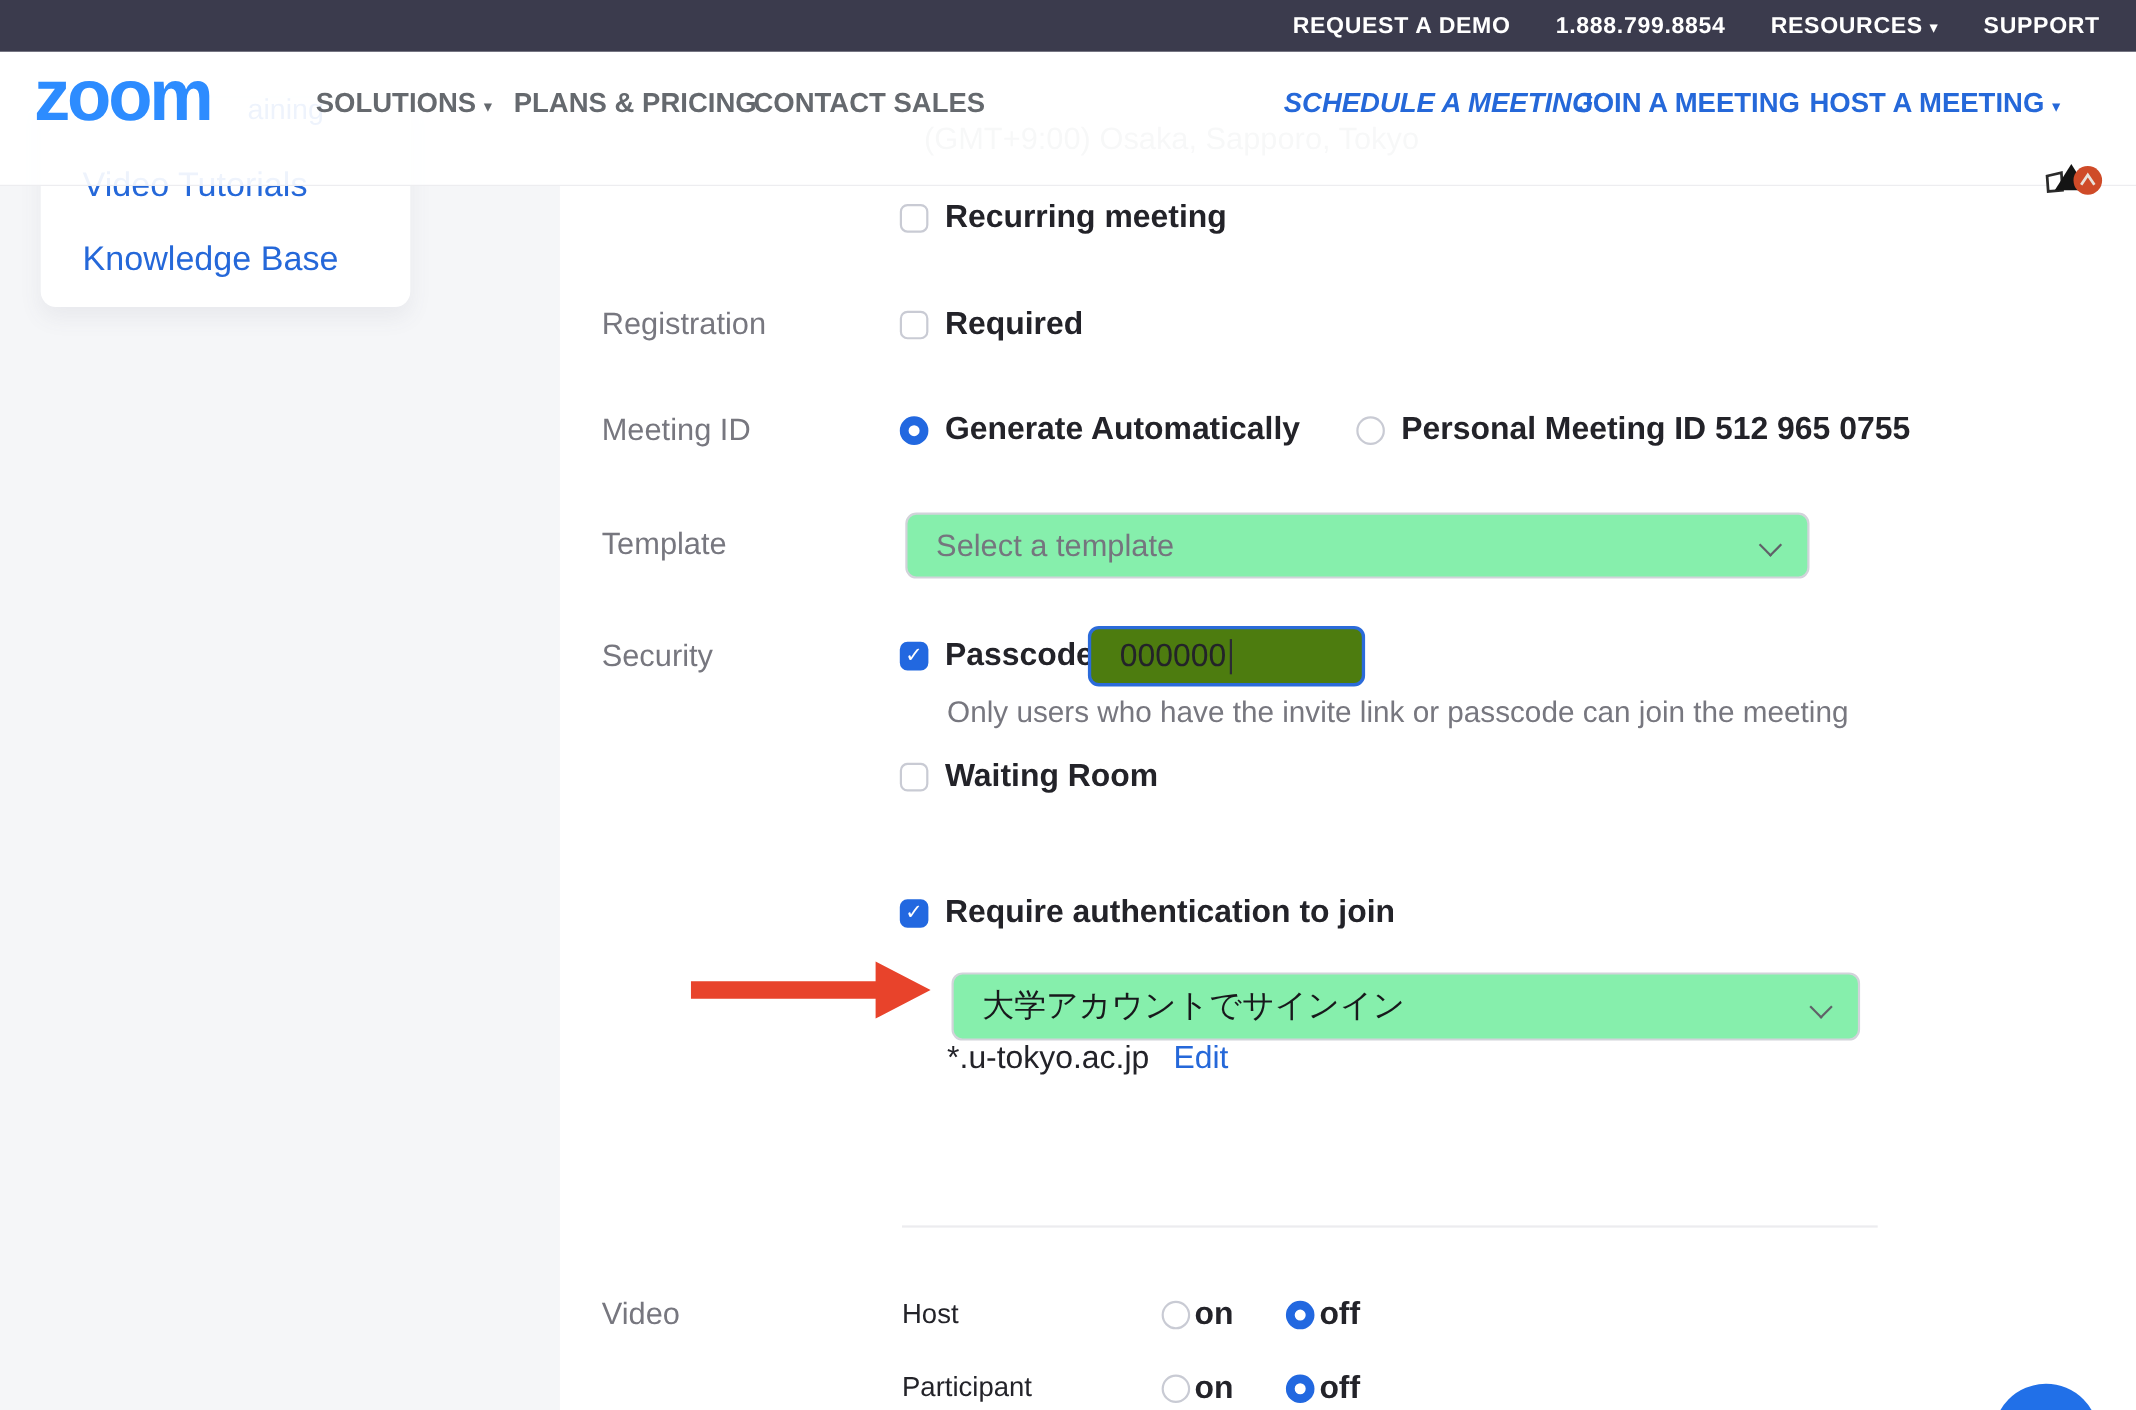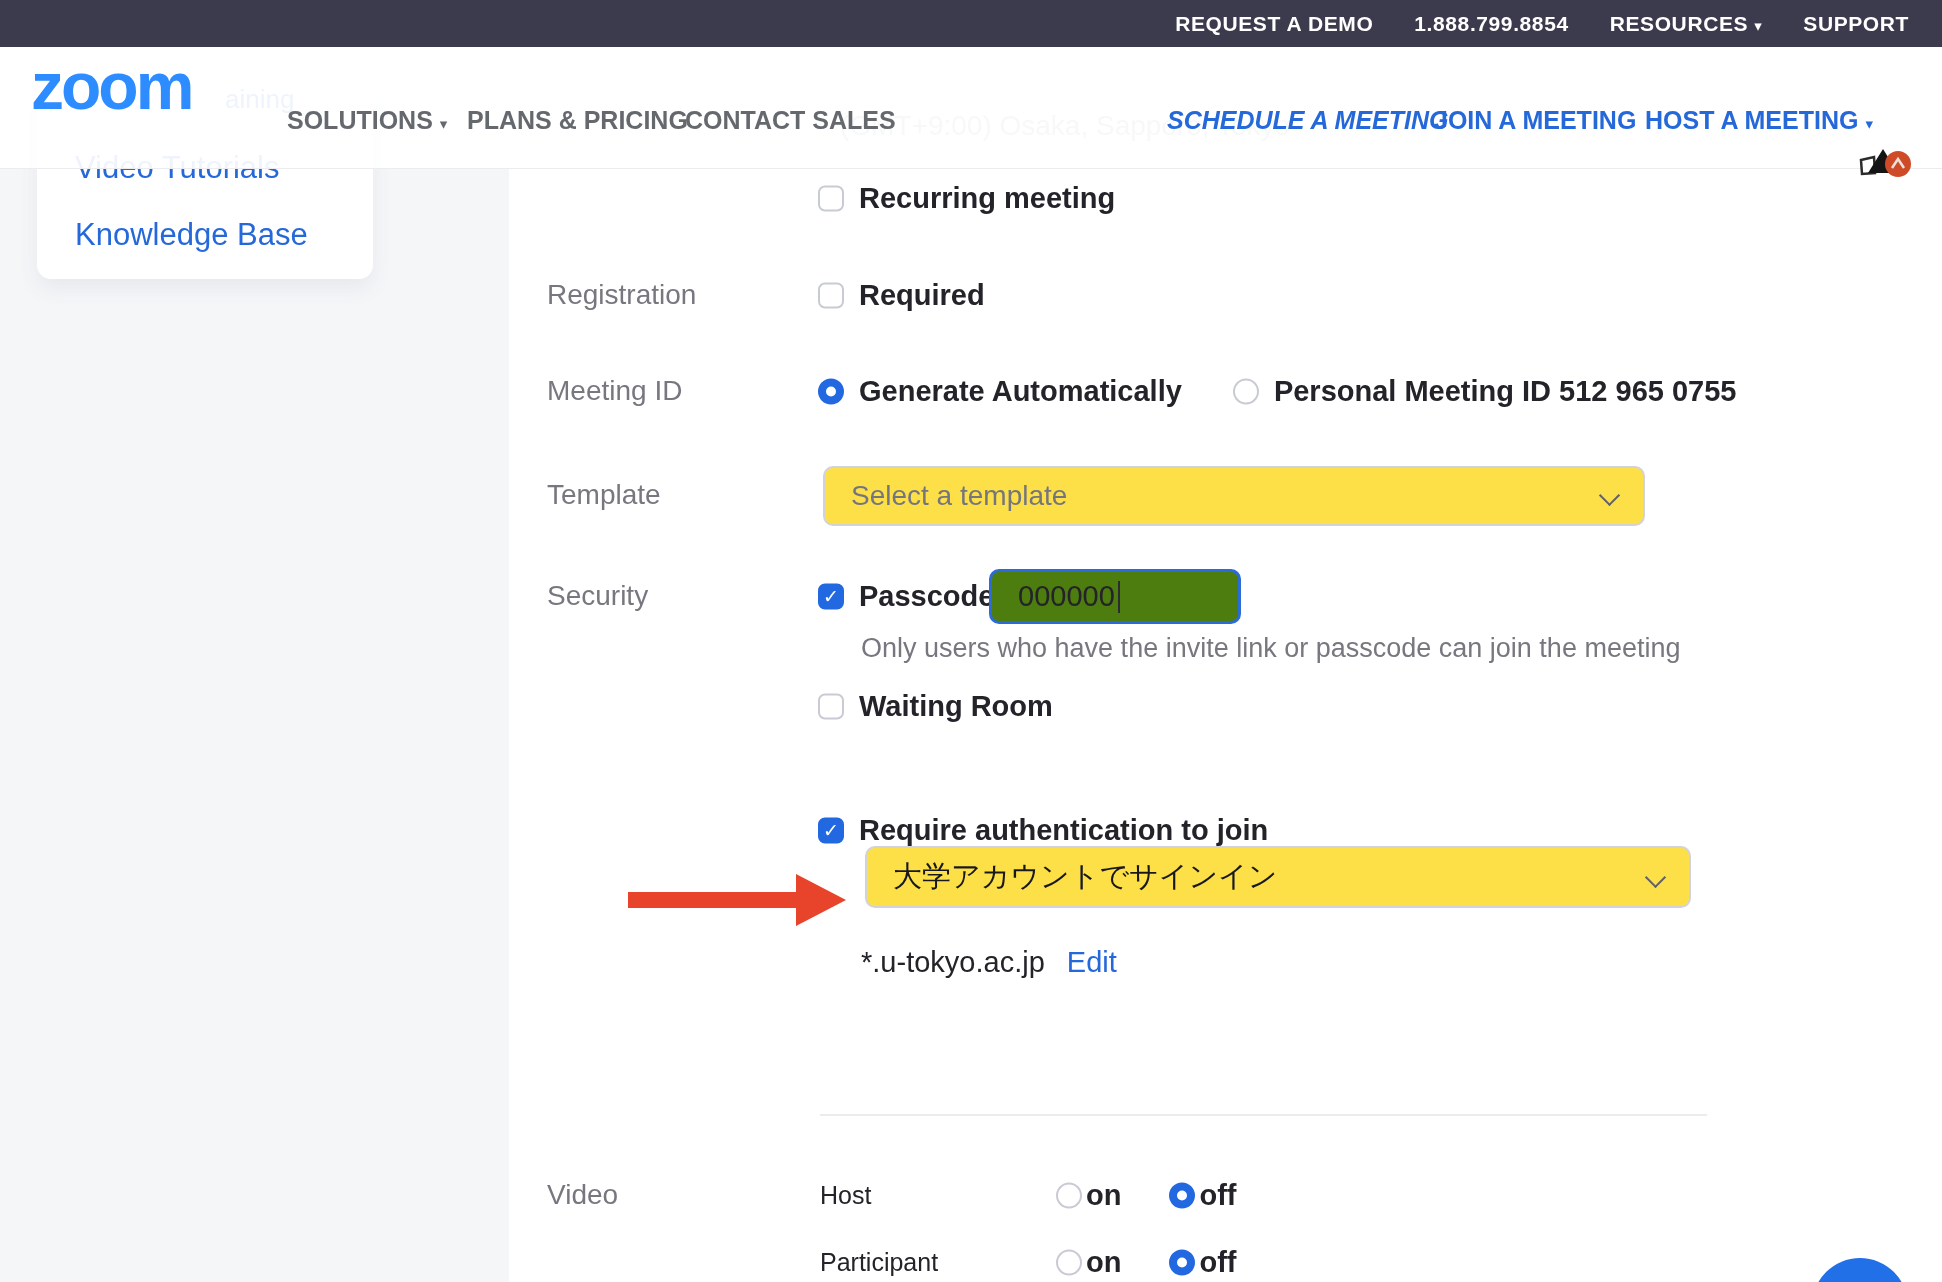--- a/index.html
+++ b/index.html
@@ -23,21 +23,21 @@
   .topbar{position:absolute;left:0;top:0;width:100%;height:47px;background:#3b3b4d;z-index:20;
           display:flex;align-items:center;justify-content:flex-end;gap:41px;box-sizing:border-box;padding-right:33px;}
   .topbar .titem{color:#ffffff;font-size:21px;font-weight:700;letter-spacing:.6px;cursor:pointer;white-space:nowrap;}
   .topbar .caret{font-size:15px;margin-left:6px;}
 
   
   .mainnav{position:absolute;left:0;top:47px;width:100%;height:121px;background:rgba(255,255,255,0.92);
            border-bottom:1px solid #ececef;z-index:10;}
   .mainnav .logo{position:absolute;left:31px;top:6px;font-size:66px;font-weight:700;letter-spacing:-3px;
                  color:#2d8cff;cursor:pointer;line-height:1;}
-  .navitem{position:absolute;top:33px;font-size:25px;font-weight:600;color:#65696e;white-space:nowrap;cursor:pointer;margin-top:26px;}
+  .navitem{position:absolute;top:33px;font-size:25px;font-weight:600;color:#65696e;white-space:nowrap;cursor:pointer;}
   .navitem .caret{font-size:15px;margin-left:7px;color:#65696e;}
   .navitem.blue{color:#2568d9;}
   .navitem.blue .caret{color:#2568d9;}
   .n-solutions{left:287px;} .n-plans{left:467px;} .n-contact{left:685px;}
   .n-schedule{left:1167px;font-style:italic;} .n-join{left:1434px;} .n-host{left:1645px;}
   .avatar{position:absolute;left:1858px;top:94px;width:54px;height:38px;cursor:pointer;}
 
   
   .flabel{position:absolute;left:547px;transform:translateY(-50%);font-size:28px;color:#77777f;z-index:4;}
   .frow{position:absolute;left:818px;transform:translateY(-50%);display:flex;align-items:center;gap:15px;z-index:4;}
@@ -45,27 +45,27 @@
   .hint{position:absolute;left:861px;transform:translateY(-50%);font-size:27px;color:#77777f;z-index:4;white-space:nowrap;}
 
   .cb{width:26px;height:26px;border:2px solid #c9cbd4;border-radius:7px;background:#fff;box-sizing:border-box;
       display:flex;align-items:center;justify-content:center;cursor:pointer;flex:0 0 auto;}
   .cb.checked{background:#2268e0;border-color:#2268e0;}
   .cb .mark{color:#ffffff;font-size:19px;font-weight:700;line-height:1;}
   .radio{width:26px;height:26px;border:2px solid #c9cbd4;border-radius:50%;background:#fff;box-sizing:border-box;
          cursor:pointer;flex:0 0 auto;}
   .radio.selected{border:8px solid #2268e0;}
 
-  .select{position:absolute;height:60px;border:2px solid #d2d3da;border-radius:10px;background:#fde047;box-sizing:border-box;
+  .select{position:absolute;height:60px;border:2px solid #d2d3da;border-radius:10px;background:#86efac;box-sizing:border-box;
           display:flex;align-items:center;padding:0 26px;cursor:pointer;z-index:4;}
   .select .chev{position:absolute;right:26px;top:20px;width:13px;height:13px;border-left:2px solid #606068;
                 border-bottom:2px solid #606068;transform:rotate(-45deg);}
   .sel-template{left:823px;top:466px;width:822px;}
   .sel-template .val{font-size:28px;color:#75757e;}
-  .sel-auth{left:865px;top:846px;width:826px;height:62px;}
+  .sel-auth{left:865px;top:884px;width:826px;height:62px;}
   .sel-auth .val{font-size:29px;color:#18181c;}
 
   .passbox{position:absolute;left:989px;top:569px;width:252px;height:55px;border:3px solid #2b6bda;border-radius:10px;
            background:#4d7c0f;box-sizing:border-box;display:flex;align-items:center;padding:0 26px;z-index:5;cursor:text;}
   .passbox .val{font-size:29px;color:#232329;}
   .caret-line{width:2px;height:32px;background:#2b2b33;margin-left:3px;}
 
   .arrow{position:absolute;left:628px;top:871px;z-index:6;}
 
   .link{color:#2568d9;cursor:pointer;}

